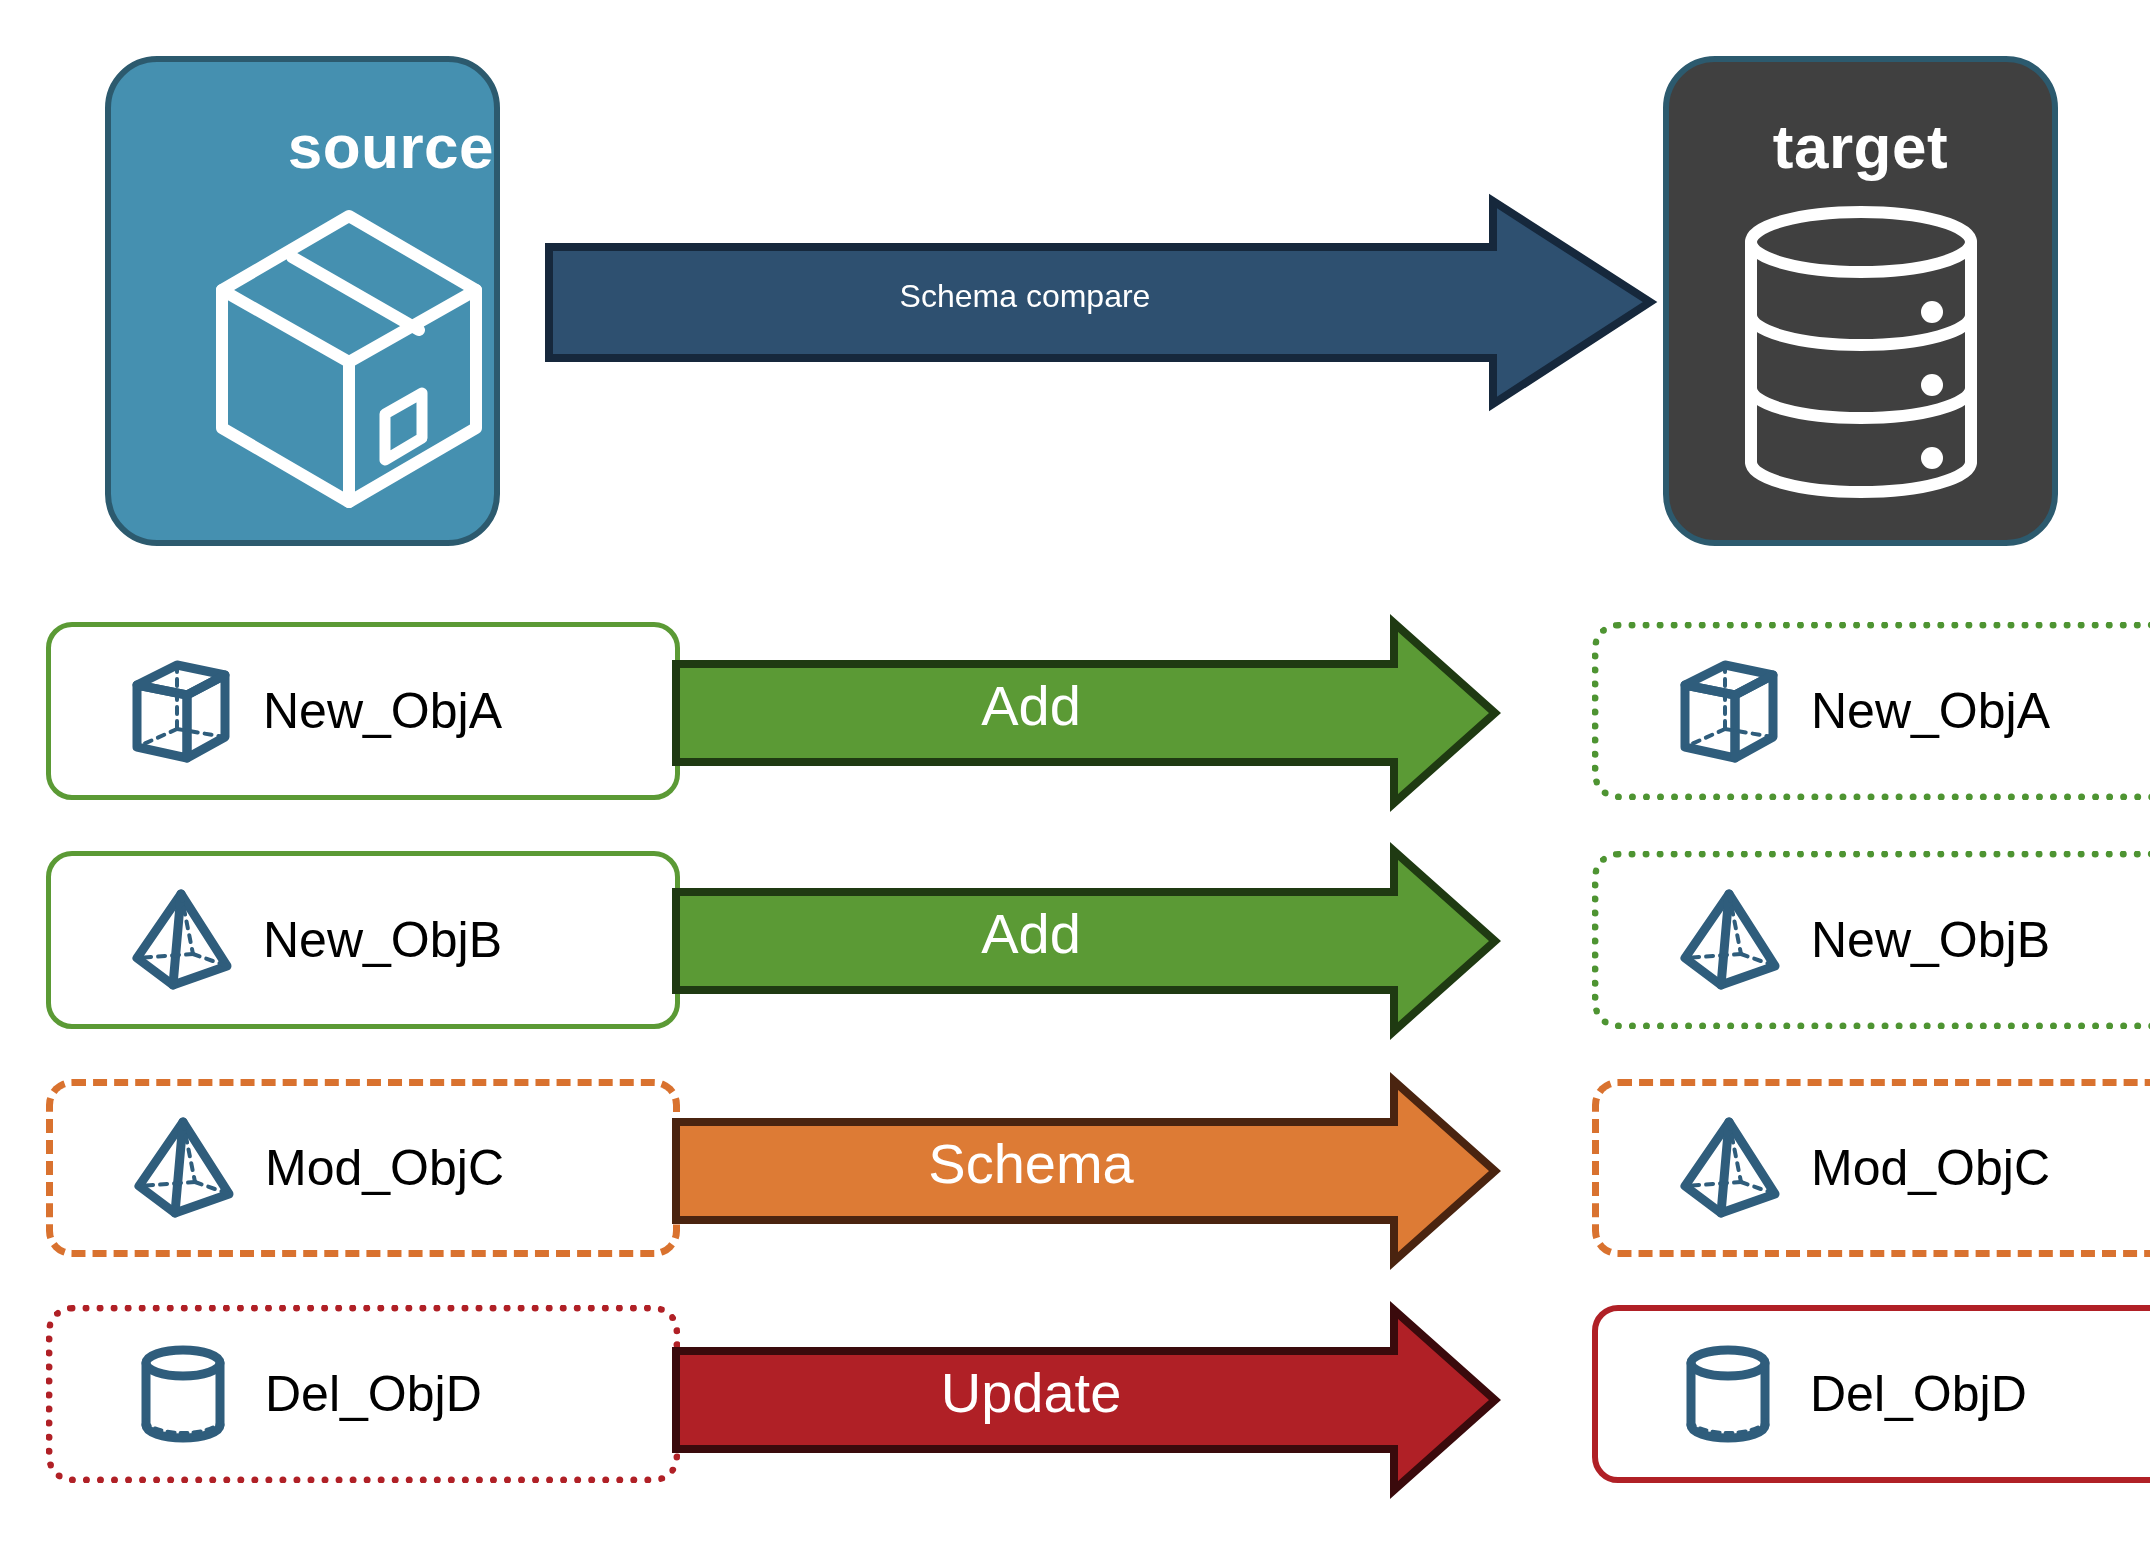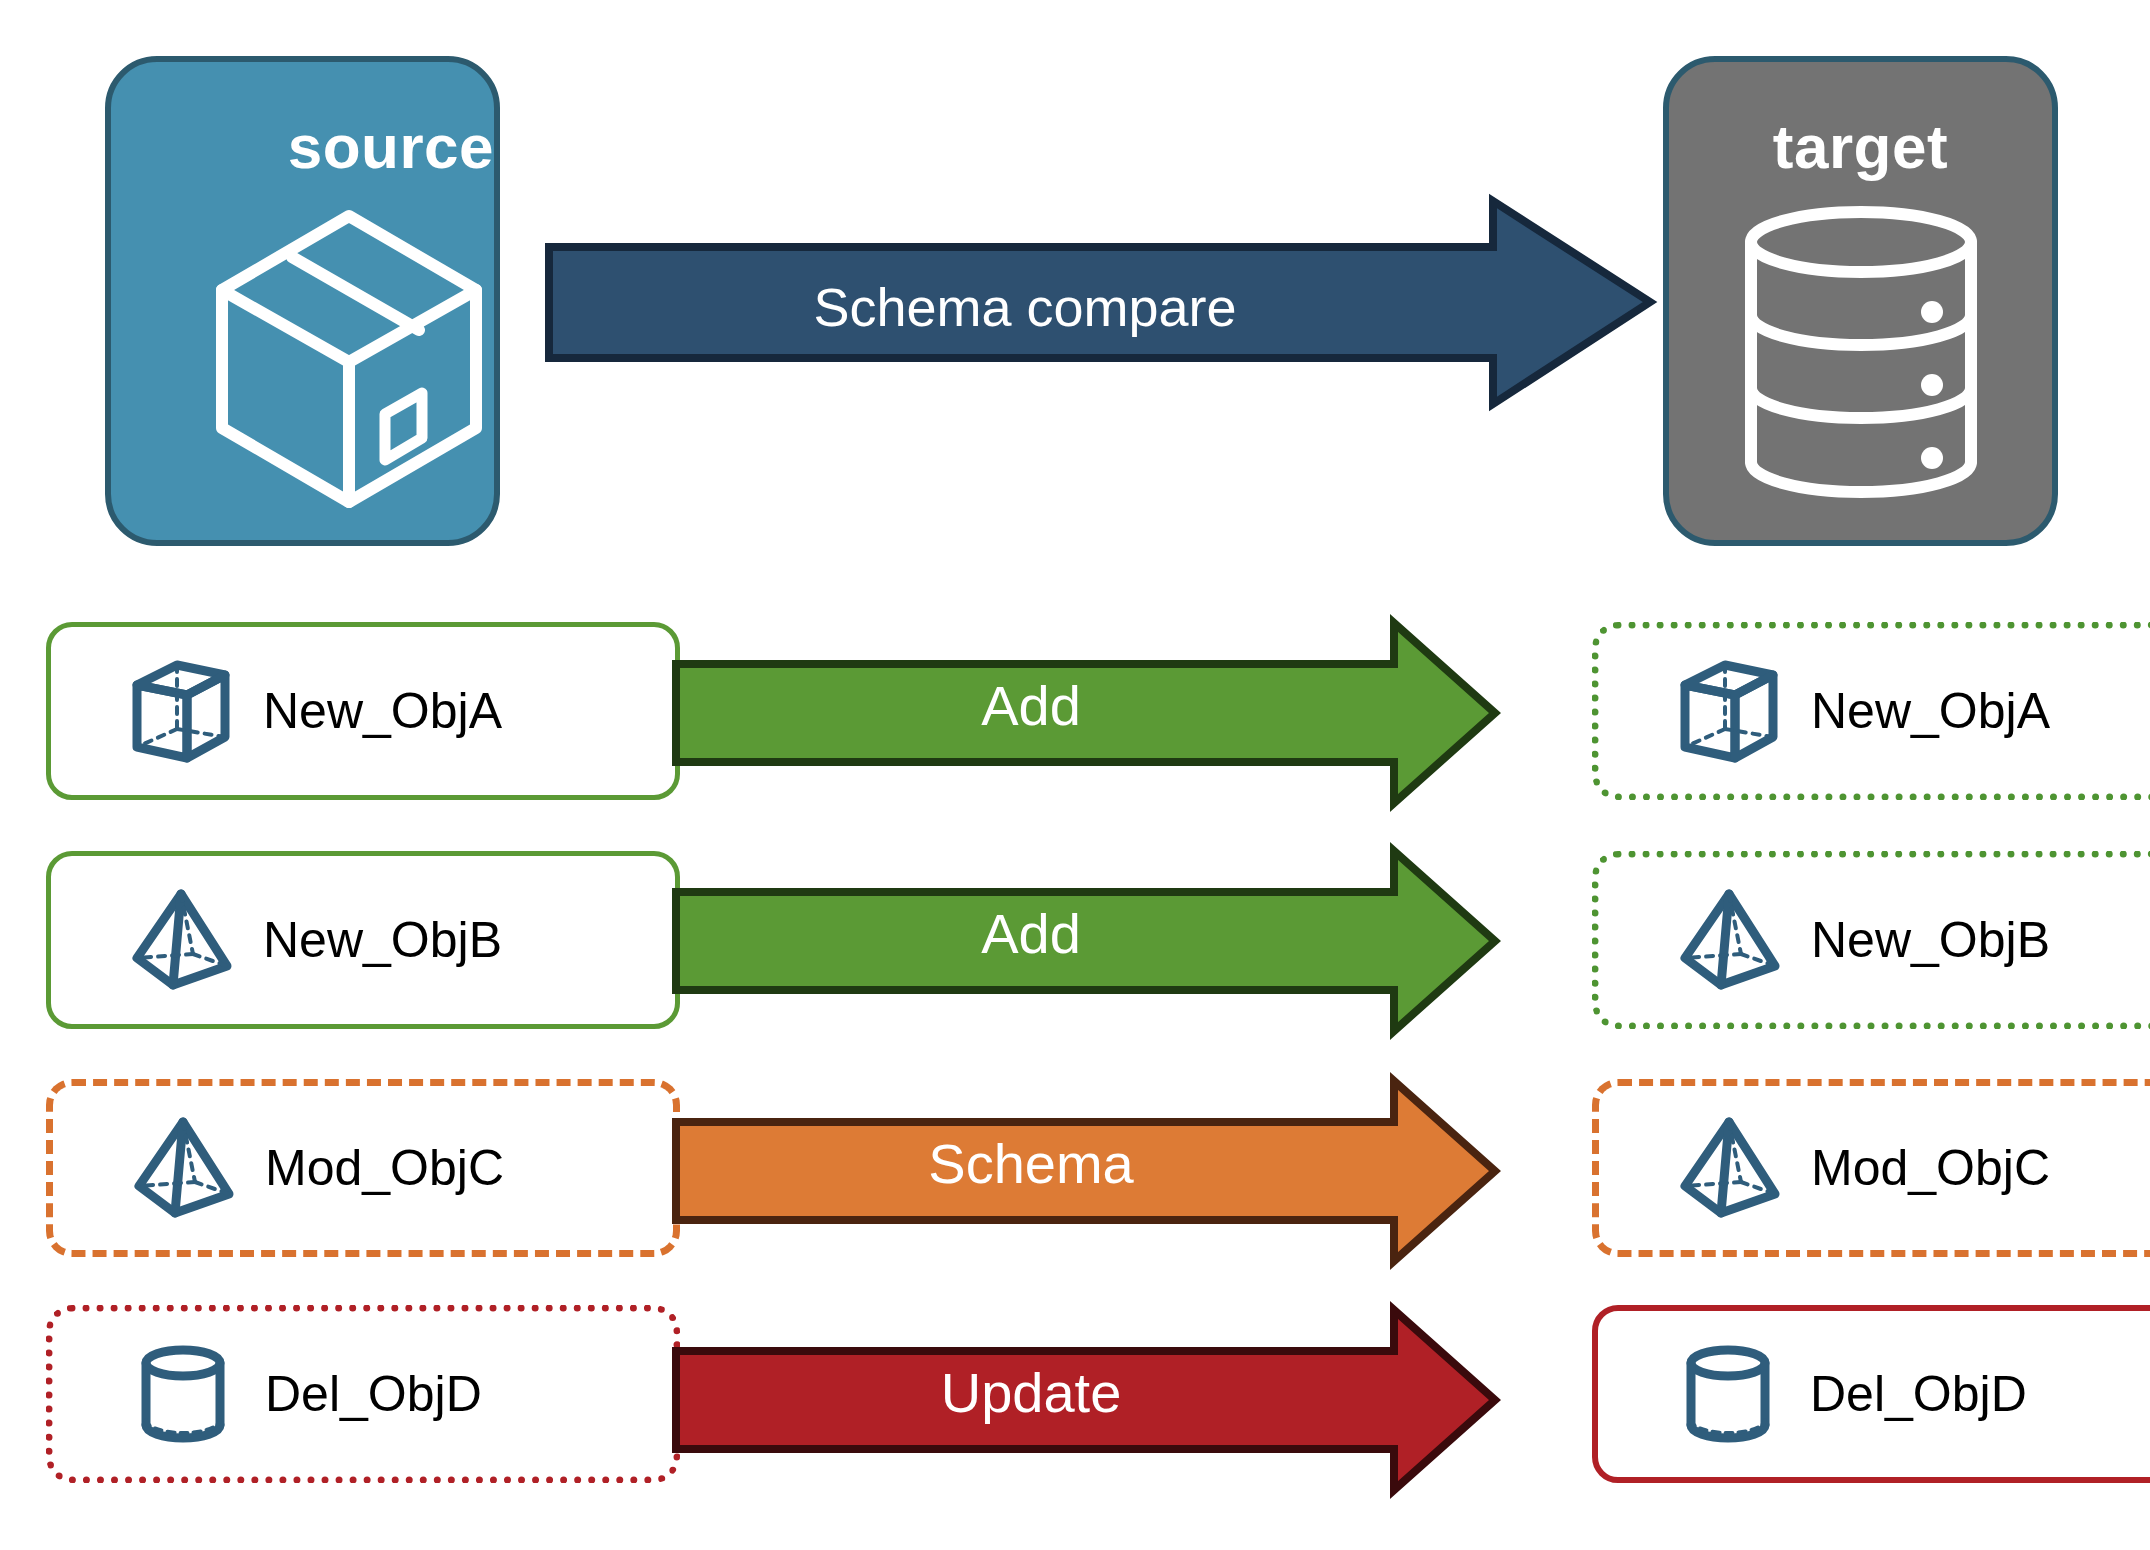--- a/index.html
+++ b/index.html
@@ -52,21 +52,21 @@
     left: 545px;
     top: 195px;
     width: 1110px;
     height: 215px;
   }
   .arrow-label {
     position: absolute;
     left: 0; right: 0;
     text-align: center;
     color: #ffffff;
-    font-size: 54px;
+    font-size: 32px;
     line-height: 1;
     user-select: none;
     pointer-events: none;
   }
   #compare-arrow .arrow-label {
     top: 85px;
     padding-right: 150px;
   }
 
   
@@ -139,21 +139,21 @@
           <path d="M18 88 L145 160 L272 88"></path>
           <path d="M145 160 L145 300"></path>
           <path d="M88 55 L215 128"></path>
         </g>
 
         <path d="M181 212 L218 191 L218 236 L181 258 Z" fill="none" stroke="#ffffff" stroke-width="11" stroke-linejoin="round"></path>
       </svg>
     </div>
   </div>
 
-  <div class="endpoint" id="target-panel" style="background:#737373; border:6px solid #2C5A6E;">
+  <div class="endpoint" id="target-panel" style="background:#404040; border:6px solid #2C5A6E;">
     <div class="endpoint-title">target</div>
     <div class="endpoint-icon">
       <svg width="250" height="300" viewBox="0 0 250 300">
         <g fill="none" stroke="#ffffff" stroke-width="12" stroke-linejoin="round" stroke-linecap="round">
           <ellipse cx="125" cy="40" rx="110" ry="30"></ellipse>
           <path d="M15 40 L15 260"></path>
           <path d="M235 40 L235 260"></path>
           <path d="M15 260 A110 30 0 0 0 235 260"></path>
           <path d="M15 113 A110 30 0 0 0 235 113"></path>
           <path d="M15 186 A110 30 0 0 0 235 186"></path>

